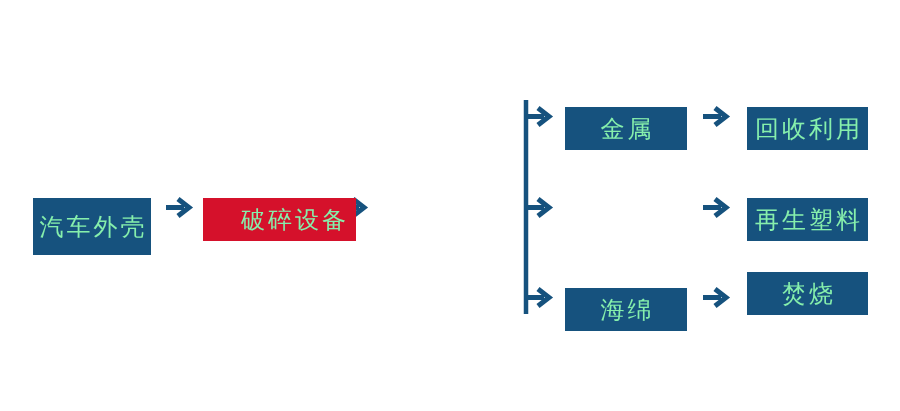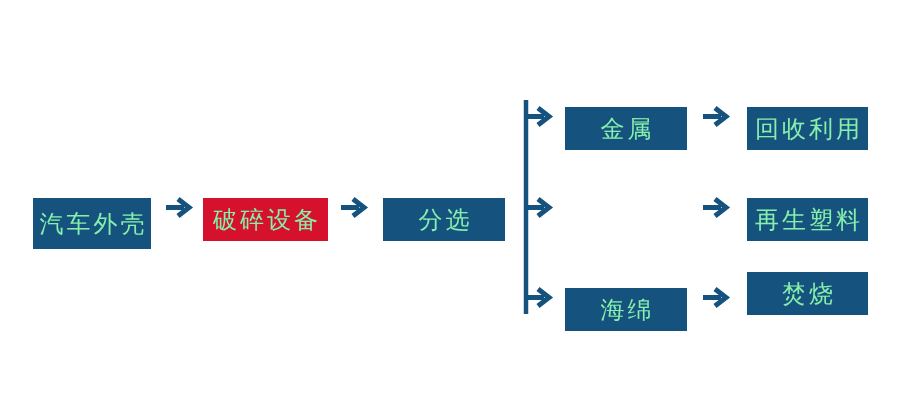--- a/index.html
+++ b/index.html
@@ -37,21 +37,21 @@
     align-items: center;
     justify-content: center;
     background: var(--blue, #16527E);
     color: #86efac;
     font-size: 24px;
     letter-spacing: 3px;
     text-indent: 3px;
     white-space: nowrap;
     margin-top: 12px;
   }
-  .node.red { background: var(--red, #D5112B); }
+  .node.red { background: var(--red, #D5112B); padding-left: 28px; }
 </style>
 </head>
 <body>
 
 <div class="canvas">
 
   <svg class="connectors" viewBox="0 0 900 411" xmlns="http://www.w3.org/2000/svg">
 
     <g class="conn">
       <line x1="166" y1="207.5" x2="184" y2="207.5"></line>
@@ -84,23 +84,22 @@
     <g class="conn">
       <line x1="703" y1="207.5" x2="721" y2="207.5"></line>
       <polyline points="715,199 726,207.5 715,216"></polyline>
     </g>
     <g class="conn">
       <line x1="703" y1="297.5" x2="721" y2="297.5"></line>
       <polyline points="715,289 726,297.5 715,306"></polyline>
     </g>
   </svg>
 
-  <div class="node" style="left:33px;  top:186px; width:118px; height:51px">汽车外壳</div>
+  <div class="node" style="left:33px;  top:186px; width:118px; height:57px">汽车外壳</div>
   <div class="node red" style="left:203px; top:186px; width:125px; height:43px">破碎设备</div>
-  <div class="node" style="left:383px; top:186px; width:122px; height:43px">分选</div>
 
   <div class="node" style="left:565px; top:95px;  width:122px; height:43px">金属</div>
   <div class="node" style="left:747px; top:95px;  width:121px; height:43px">回收利用</div>
 
   <div class="node" style="left:565px; top:276px; width:122px; height:43px">海绵</div>
 
   <div class="node" style="left:747px; top:186px; width:121px; height:43px">再生塑料</div>
   <div class="node" style="left:747px; top:260px; width:121px; height:43px">焚烧</div>
 
 </div>

